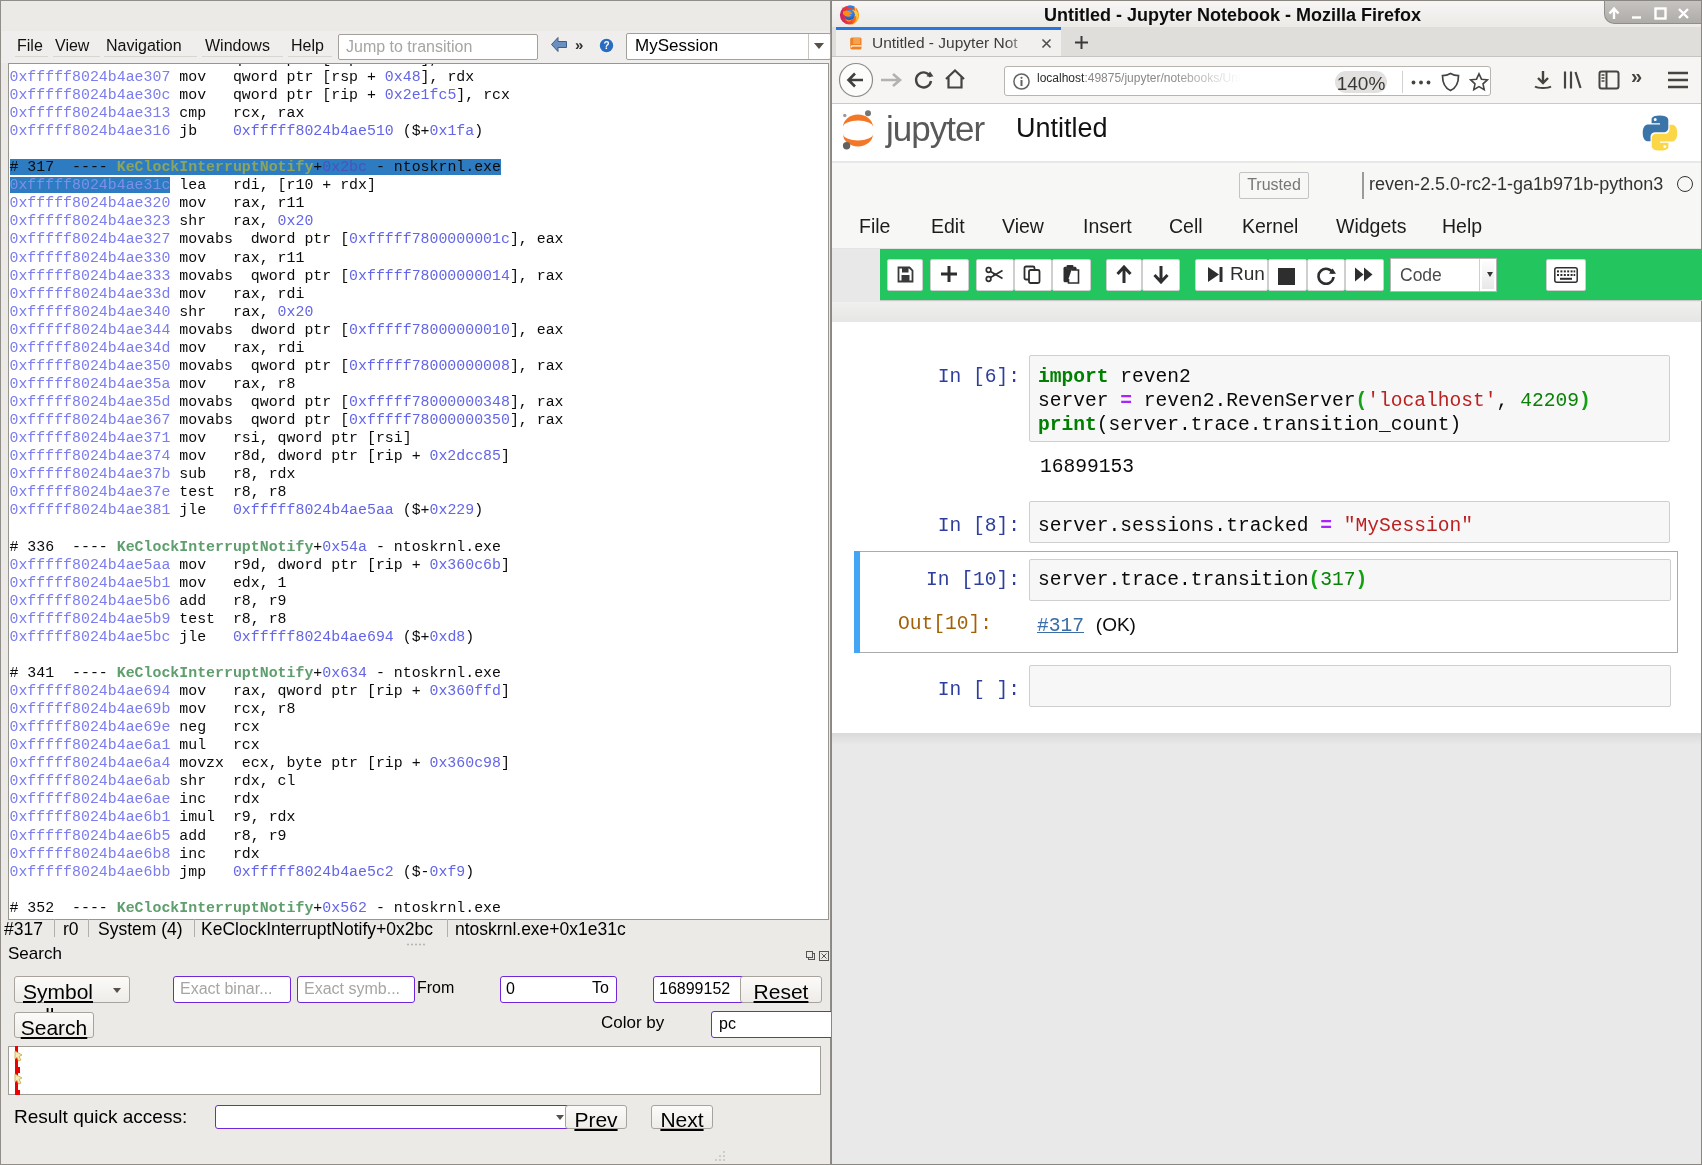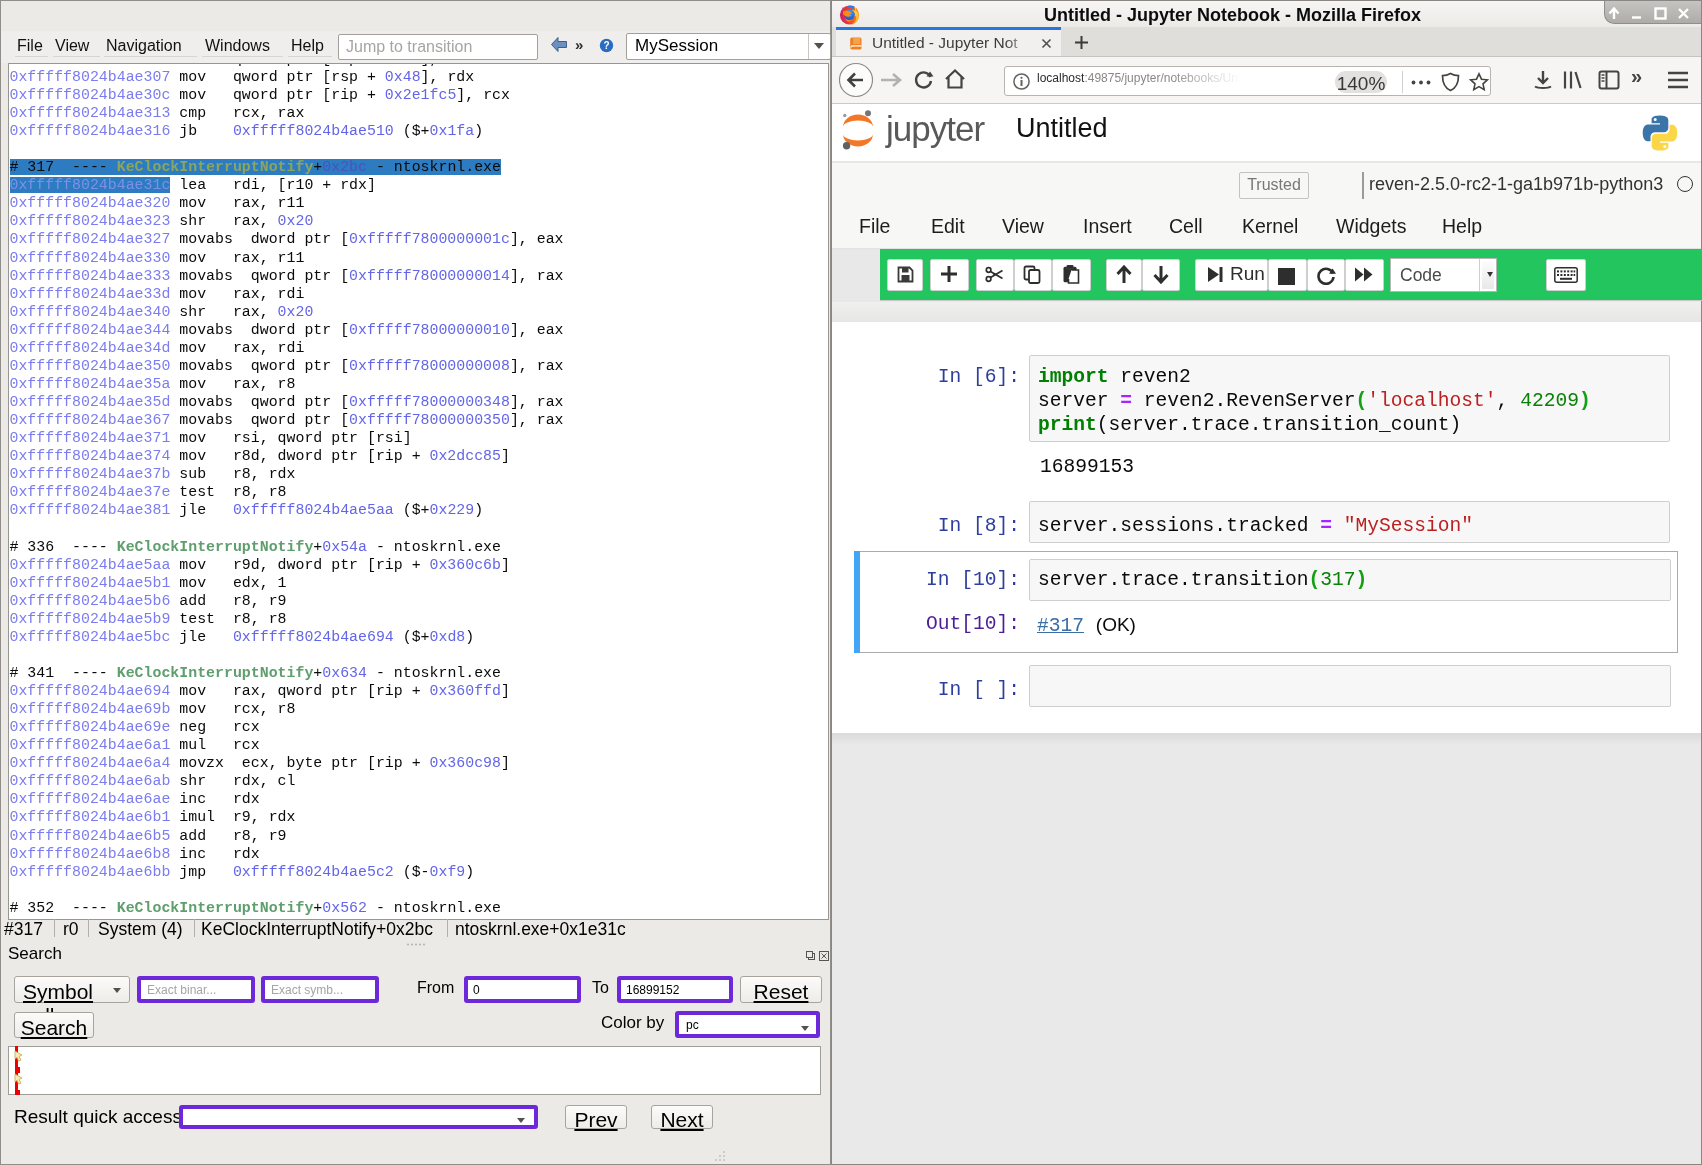--- a/index.html
+++ b/index.html
@@ -25,21 +25,21 @@
 #disasm .hl .gs { color:#8ba55e; font-weight:bold; }
 #disasm .hl .ns { color:#4a52c0; }
 #disasm .as { color:#7d90e8; }
 
 #ax-status { position:absolute; left:0; top:916px; width:829px; height:24px; font-size:17.5px; color:#000; }
 #ax-status span { position:absolute; top:2px; }
 #ax-status i.sep { position:absolute; top:2px; width:1px; height:18px; background:#b3b0ac; }
 
 #search-title { position:absolute; left:7px; top:943px; font-size:17px; color:#000; }
 
-.inbox { position:absolute; background:#fff; border:4px solid #6d28d9; border-radius:3px; font-size:12px; color:#000; }
+.inbox { position:absolute; background:#fff; border:1px solid #6d28d9; border-radius:3px; font-size:16px; color:#000;margin-left:36px; }
 .inbox.ph { color:#a5a5a3; }
 .btn { position:absolute; background:linear-gradient(#fcfbfa,#eeece8); border:1px solid #a8a49d; border-radius:3px; font-size:21px; color:#000; text-align:center;text-decoration:underline; }
 .lbl { position:absolute; font-size:16px; color:#000; }
 .combo-arr { position:absolute; border:4px solid transparent; border-top:5px solid #55504a; }
 
 #timeline { position:absolute; left:7px; top:1045px; width:813px; height:49px; background:#fff; border:1px solid #a09c96; }
 
 
 #ff { position:absolute; left:831px; top:0; width:871px; height:1165px; background:#fff; border:1px solid #8a8783; }
 #ff-title { position:absolute; left:0; top:0; width:869px; height:26px; background:linear-gradient(#f8f6f4,#eceae7); }
@@ -58,21 +58,21 @@
 #nb-page { position:absolute; left:0; top:217px; width:869px; height:411px; background:#fff; }
 #nb-below { position:absolute; left:0; top:628px; width:869px; height:431px; background:linear-gradient(#dadada,#e9e9e9 12px,#e9e9e9); }
 
 .tbtn { position:absolute; top:10px; height:32px; background:#fff; border:1px solid #cfcfcf; border-radius:2px; }
 .menu-item { position:absolute; top:52px; font-size:19.5px; color:#1c1c1c; }
 
 .cellbox { position:absolute; background:#f7f7f7; border:1px solid #cfcfcf; border-radius:2px; }
 .code { position:absolute; font-family:"Liberation Mono", monospace; font-size:19.6px; line-height:23.9px; color:#0a0a0a; white-space:pre; }
 .prompt { position:absolute; font-family:"Liberation Mono", monospace; font-size:19.6px; text-align:right; width:150px; }
 .inp { color:#2d3e9c; }
-.outp { color:#4c1d95; }
+.outp { color:#a16207;text-align:center; }
 .kw { color:#008000; font-weight:bold; }
 .op { color:#aa22ff; font-weight:bold; }
 .str { color:#ba2121; }
 .num { color:#0a8008; }
 .mb { color:#13a113; font-weight:bold; }
 </style></head>
 <body>
 <div id="axion">
 <div id="ax-menu">
 <span class="mi" style="left:16px">File</span>

